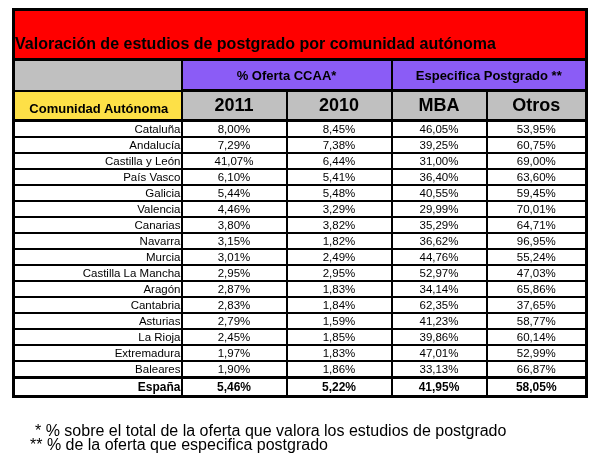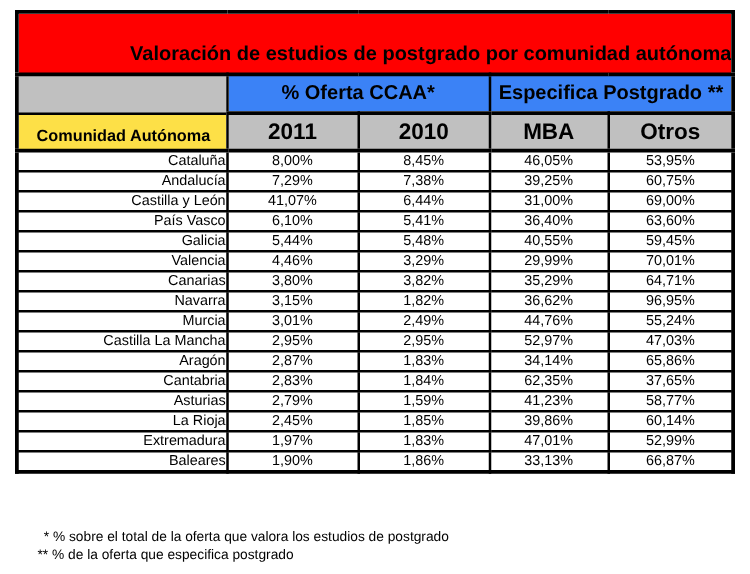--- a/index.html
+++ b/index.html
@@ -29,33 +29,33 @@
     border: 2px solid #000000;
     overflow: hidden;
     white-space: nowrap;
     padding: 0;
   }
   .title-cell {
     background: #FF0000;
     height: 42px;
     font-size: 16px;
     font-weight: bold;
-    text-align: right;
+    text-align: left;
     vertical-align: bottom;
     padding-bottom: 5px !important;
     border-bottom: 3px solid #000000 !important;
   }
   .corner-cell {
     background: #C0C0C0;
     height: 28px;
   }
   .group-cell {
-    background: #3b82f6;
+    background: #8b5cf6;
     height: 28px;
-    font-size: 16px;
+    font-size: 13px;
     font-weight: bold;
     text-align: center;
     vertical-align: middle;
     border-bottom: 3px solid #000000 !important;
   }
   .rowhead-cell {
     background: #fde047;
     height: 24px;
     font-size: 13px;
     font-weight: bold;
@@ -92,21 +92,21 @@
   tr.total-row td {
     font-weight: bold;
     height: 16px;
     font-size: 12px;
     border-top: 3px solid #000000;
   }
   .footnotes {
     position: absolute;
     left: 30px;
     top: 424px;
-    font-size: 11px;
+    font-size: 16px;
     line-height: 13.5px;
   }
   .footnote.fn1 {
     padding-left: 5px;
   }
 </style>
 </head>
 <body>
 
 <div class="page">
@@ -242,20 +242,27 @@
           <td class="val-cell">47,01%</td>
           <td class="val-cell">52,99%</td>
         </tr>
         <tr>
           <td class="name-cell">Baleares</td>
           <td class="val-cell">1,90%</td>
           <td class="val-cell">1,86%</td>
           <td class="val-cell">33,13%</td>
           <td class="val-cell">66,87%</td>
         </tr>
+        <tr class="total-row">
+          <td class="name-cell">España</td>
+          <td class="val-cell">5,46%</td>
+          <td class="val-cell">5,22%</td>
+          <td class="val-cell">41,95%</td>
+          <td class="val-cell">58,05%</td>
+        </tr>
       </tbody>
   </table>
 
   <div class="footnotes">
     <div class="footnote fn1">* % sobre el total de la oferta que valora los estudios de postgrado</div>
     <div class="footnote">** % de la oferta que especifica postgrado</div>
   </div>
 
 </div>
 

